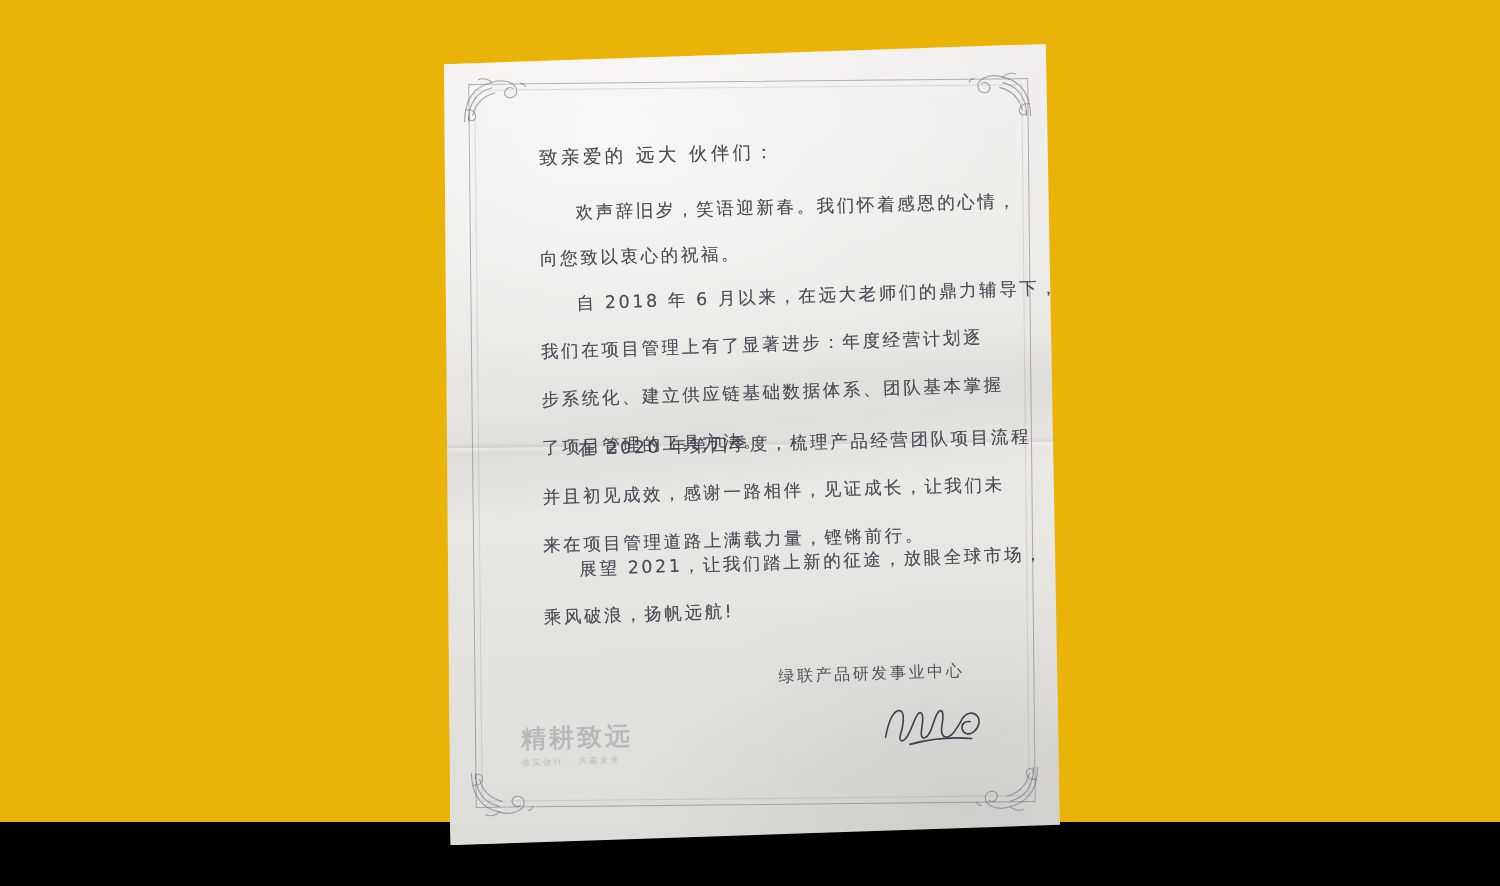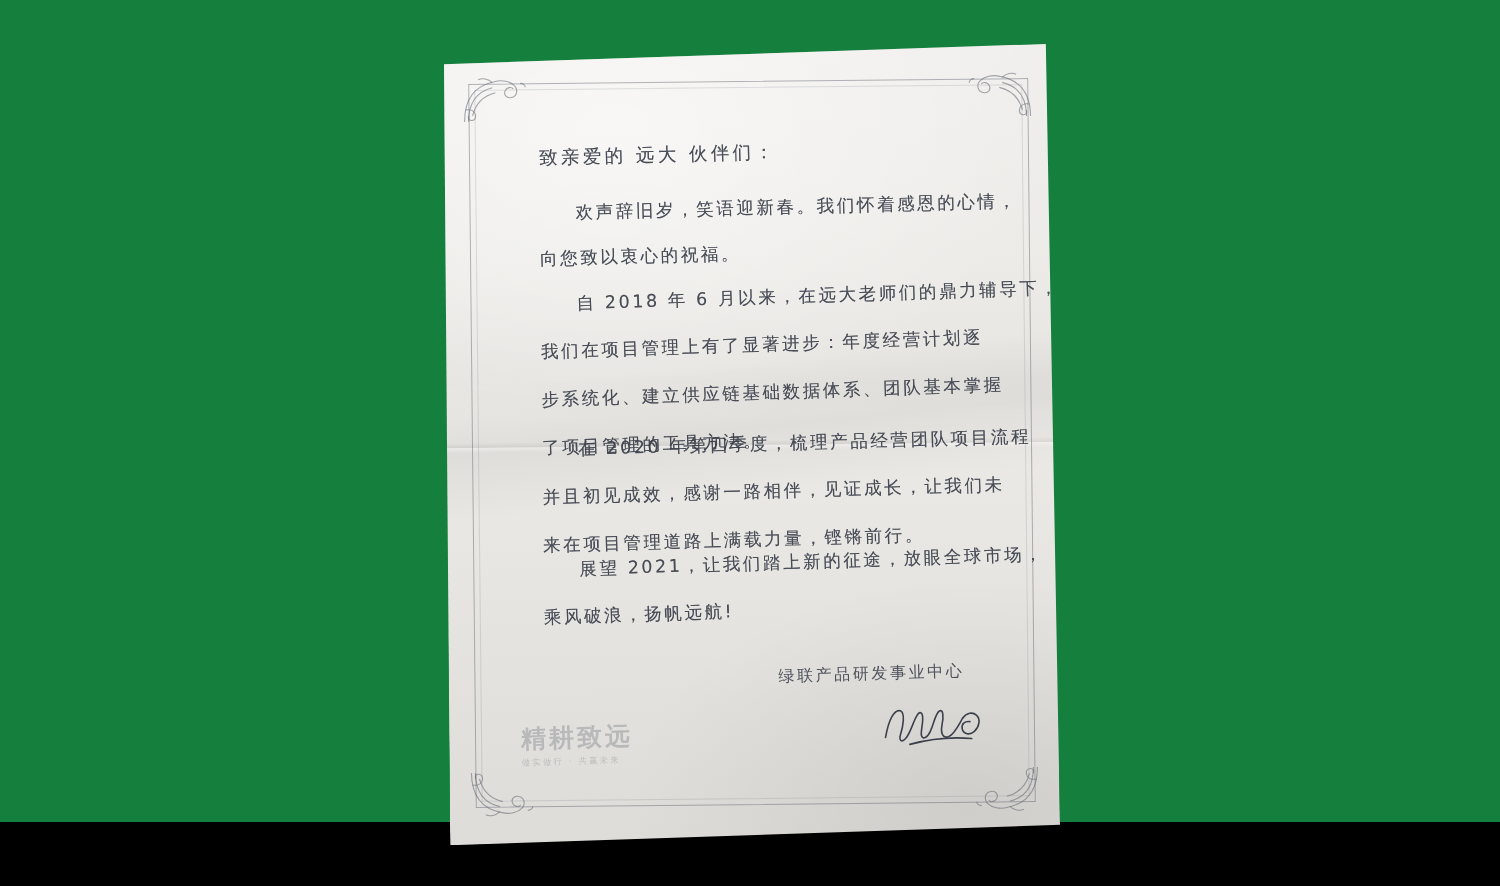--- a/index.html
+++ b/index.html
@@ -12,21 +12,21 @@
     width: 1500px;
     height: 886px;
     overflow: hidden;
     font-family: "Liberation Sans", sans-serif;
   }
 
   #stage {
     position: relative;
     width: 1500px;
     height: 822px;
-    background: #15803d;
+    background: #eab308;
   }
 
   
   #paper {
     position: absolute;
     left: 446px;
     top: 47px;
     width: 610px;
     height: 795px;
     

